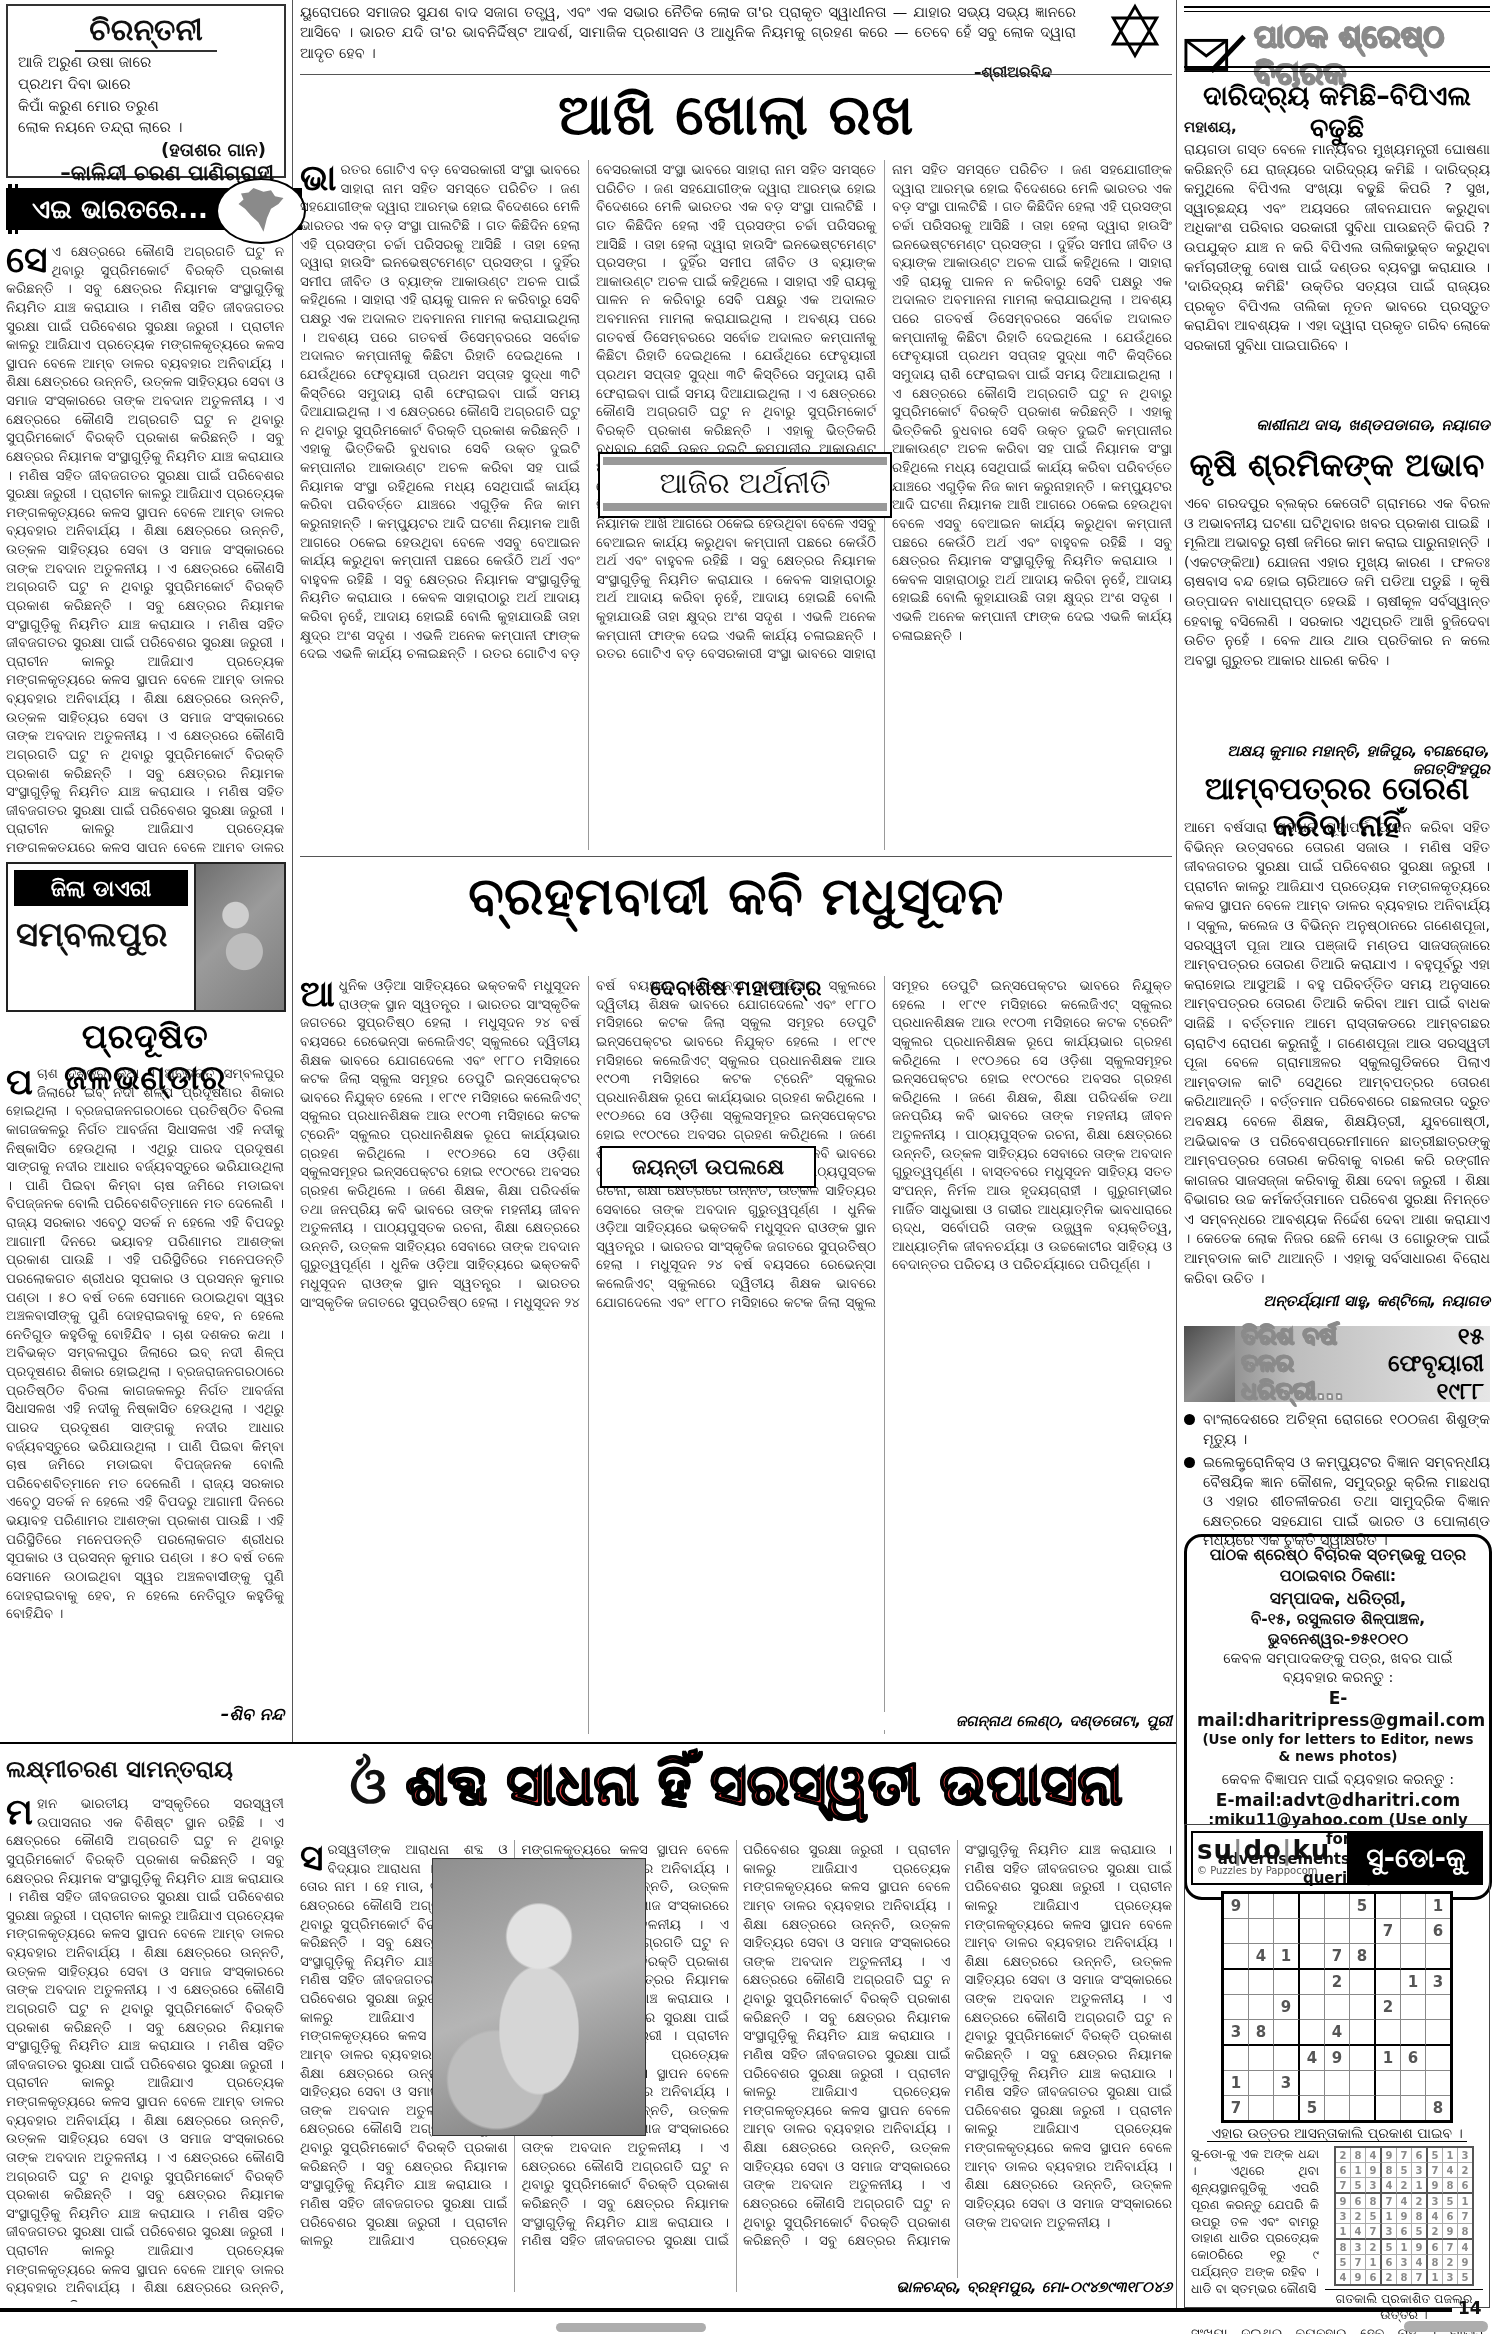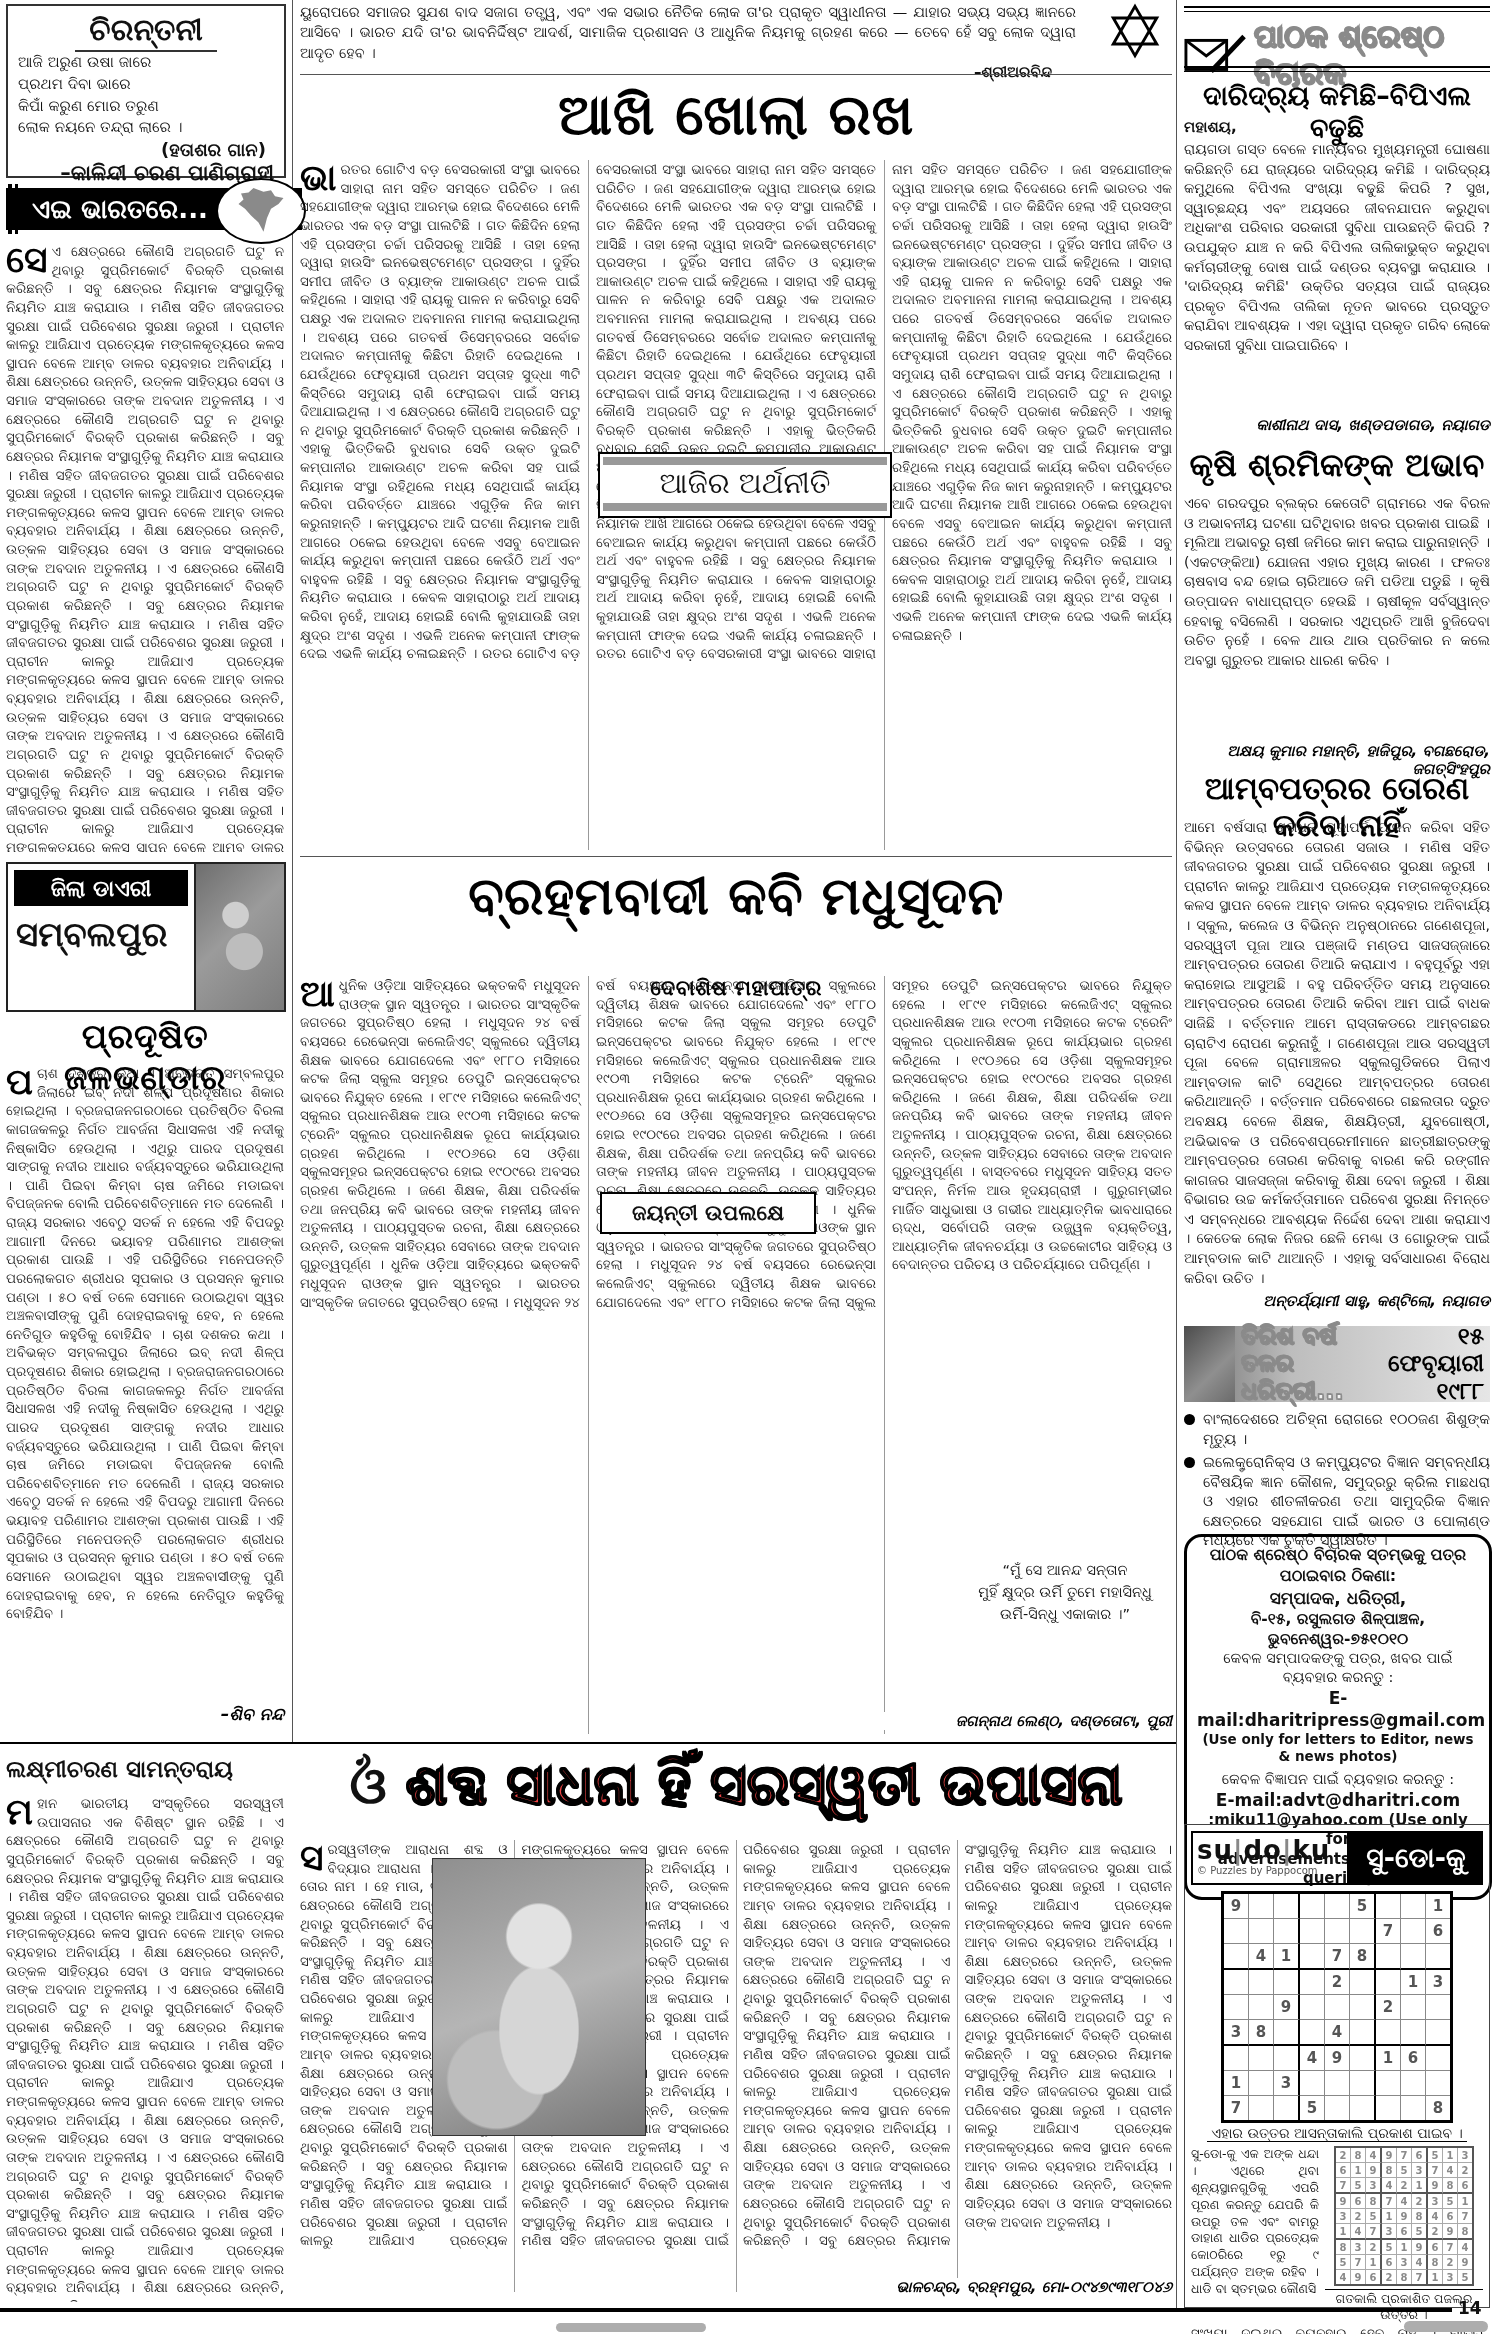--- a/index.html
+++ b/index.html
@@ -132,27 +132,22 @@
 
   <div class="rule-h" style="left:300px;top:856px;width:872px"></div>
   <div class="abs headline" style="left:300px;top:866px;width:872px;font-size:52px">ବ୍ରହ୍ମବାଦୀ କବି ମଧୁସୂଦନ</div>
   <div class="abs headline" style="left:300px;top:976px;width:872px;font-size:21px">ଦେବାଶିଷ ମହାପାତ୍ର</div>
 
   <div class="abs bodytext cols3" style="left:300px;top:976px;width:872px;height:758px">
     <span class="dc">ଆ</span><span>ଧୁନିକ ଓଡ଼ିଆ ସାହିତ୍ୟରେ ଭକ୍ତକବି ମଧୁସୂଦନ ରାଓଙ୍କ ସ୍ଥାନ ସ୍ୱତନ୍ତ୍ର । ଭାରତର ସାଂସ୍କୃତିକ ଜଗତରେ ସୁପ୍ରତିଷ୍ଠ ହେଲା । ମଧୁସୂଦନ ୨୪ ବର୍ଷ ବୟସରେ ରେଭେନ୍ସା କଲେଜିଏଟ୍ ସ୍କୁଲରେ ଦ୍ୱିତୀୟ ଶିକ୍ଷକ ଭାବରେ ଯୋଗଦେଲେ ଏବଂ ୧୮୮୦ ମସିହାରେ କଟକ ଜିଲା ସ୍କୁଲ ସମୂହର ଡେପୁଟି ଇନ୍‌ସପେକ୍ଟର ଭାବରେ ନିଯୁକ୍ତ ହେଲେ । ୧୮୯୧ ମସିହାରେ କଲେଜିଏଟ୍ ସ୍କୁଲର ପ୍ରଧାନଶିକ୍ଷକ ଆଉ ୧୯୦୩ ମସିହାରେ କଟକ ଟ୍ରେନିଂ ସ୍କୁଲର ପ୍ରଧାନଶିକ୍ଷକ ରୂପେ କାର୍ଯ୍ୟଭାର ଗ୍ରହଣ କରିଥିଲେ । ୧୯୦୬ରେ ସେ ଓଡ଼ିଶା ସ୍କୁଲସମୂହର ଇନ୍‌ସପେକ୍ଟର ହୋଇ ୧୯୦୯ରେ ଅବସର ଗ୍ରହଣ କରିଥିଲେ । ଜଣେ ଶିକ୍ଷକ, ଶିକ୍ଷା ପରିଦର୍ଶକ ତଥା ଜନପ୍ରିୟ କବି ଭାବରେ ତାଙ୍କ ମହନୀୟ ଜୀବନ ଅତୁଳନୀୟ । ପାଠ୍ୟପୁସ୍ତକ ରଚନା, ଶିକ୍ଷା କ୍ଷେତ୍ରରେ ଉନ୍ନତି, ଉତ୍କଳ ସାହିତ୍ୟର ସେବାରେ ତାଙ୍କ ଅବଦାନ ଗୁରୁତ୍ୱପୂର୍ଣ୍ଣ । ଧୁନିକ ଓଡ଼ିଆ ସାହିତ୍ୟରେ ଭକ୍ତକବି ମଧୁସୂଦନ ରାଓଙ୍କ ସ୍ଥାନ ସ୍ୱତନ୍ତ୍ର । ଭାରତର ସାଂସ୍କୃତିକ ଜଗତରେ ସୁପ୍ରତିଷ୍ଠ ହେଲା । ମଧୁସୂଦନ ୨୪ ବର୍ଷ ବୟସରେ ରେଭେନ୍ସା କଲେଜିଏଟ୍ ସ୍କୁଲରେ ଦ୍ୱିତୀୟ ଶିକ୍ଷକ ଭାବରେ ଯୋଗଦେଲେ ଏବଂ ୧୮୮୦ ମସିହାରେ କଟକ ଜିଲା ସ୍କୁଲ ସମୂହର ଡେପୁଟି ଇନ୍‌ସପେକ୍ଟର ଭାବରେ ନିଯୁକ୍ତ ହେଲେ । ୧୮୯୧ ମସିହାରେ କଲେଜିଏଟ୍ ସ୍କୁଲର ପ୍ରଧାନଶିକ୍ଷକ ଆଉ ୧୯୦୩ ମସିହାରେ କଟକ ଟ୍ରେନିଂ ସ୍କୁଲର ପ୍ରଧାନଶିକ୍ଷକ ରୂପେ କାର୍ଯ୍ୟଭାର ଗ୍ରହଣ କରିଥିଲେ । ୧୯୦୬ରେ ସେ ଓଡ଼ିଶା ସ୍କୁଲସମୂହର ଇନ୍‌ସପେକ୍ଟର ହୋଇ ୧୯୦୯ରେ ଅବସର ଗ୍ରହଣ କରିଥିଲେ । ଜଣେ ଶିକ୍ଷକ, ଶିକ୍ଷା ପରିଦର୍ଶକ ତଥା ଜନପ୍ରିୟ କବି ଭାବରେ ତାଙ୍କ ମହନୀୟ ଜୀବନ ଅତୁଳନୀୟ । ପାଠ୍ୟପୁସ୍ତକ ରଚନା, ଶିକ୍ଷା କ୍ଷେତ୍ରରେ ଉନ୍ନତି, ଉତ୍କଳ ସାହିତ୍ୟର ସେବାରେ ତାଙ୍କ ଅବଦାନ ଗୁରୁତ୍ୱପୂର୍ଣ୍ଣ । ଧୁନିକ ଓଡ଼ିଆ ସାହିତ୍ୟରେ ଭକ୍ତକବି ମଧୁସୂଦନ ରାଓଙ୍କ ସ୍ଥାନ ସ୍ୱତନ୍ତ୍ର । ଭାରତର ସାଂସ୍କୃତିକ ଜଗତରେ ସୁପ୍ରତିଷ୍ଠ ହେଲା । ମଧୁସୂଦନ ୨୪ ବର୍ଷ ବୟସରେ ରେଭେନ୍ସା କଲେଜିଏଟ୍ ସ୍କୁଲରେ ଦ୍ୱିତୀୟ ଶିକ୍ଷକ ଭାବରେ ଯୋଗଦେଲେ ଏବଂ ୧୮୮୦ ମସିହାରେ କଟକ ଜିଲା ସ୍କୁଲ ସମୂହର ଡେପୁଟି ଇନ୍‌ସପେକ୍ଟର ଭାବରେ ନିଯୁକ୍ତ ହେଲେ । ୧୮୯୧ ମସିହାରେ କଲେଜିଏଟ୍ ସ୍କୁଲର ପ୍ରଧାନଶିକ୍ଷକ ଆଉ ୧୯୦୩ ମସିହାରେ କଟକ ଟ୍ରେନିଂ ସ୍କୁଲର ପ୍ରଧାନଶିକ୍ଷକ ରୂପେ କାର୍ଯ୍ୟଭାର ଗ୍ରହଣ କରିଥିଲେ । ୧୯୦୬ରେ ସେ ଓଡ଼ିଶା ସ୍କୁଲସମୂହର ଇନ୍‌ସପେକ୍ଟର ହୋଇ ୧୯୦୯ରେ ଅବସର ଗ୍ରହଣ କରିଥିଲେ । ଜଣେ ଶିକ୍ଷକ, ଶିକ୍ଷା ପରିଦର୍ଶକ ତଥା ଜନପ୍ରିୟ କବି ଭାବରେ ତାଙ୍କ ମହନୀୟ ଜୀବନ ଅତୁଳନୀୟ । ପାଠ୍ୟପୁସ୍ତକ ରଚନା, ଶିକ୍ଷା କ୍ଷେତ୍ରରେ ଉନ୍ନତି, ଉତ୍କଳ ସାହିତ୍ୟର ସେବାରେ ତାଙ୍କ ଅବଦାନ ଗୁରୁତ୍ୱପୂର୍ଣ୍ଣ ।</span>
     <span>ବାସ୍ତବରେ ମଧୁସୂଦନ ସାହିତ୍ୟ ସତତ ସଂପନ୍ନ, ନିର୍ମଳ ଆଉ ହୃଦୟଗ୍ରାହୀ । ଗୁରୁଗମ୍ଭୀର ମାର୍ଜିତ ସାଧୁଭାଷା ଓ ଗଭୀର ଆଧ୍ୟାତ୍ମିକ ଭାବଧାରାରେ ଋଦ୍ଧ, ସର୍ବୋପରି ତାଙ୍କ ଉଜ୍ଜ୍ୱଳ ବ୍ୟକ୍ତିତ୍ୱ, ଆଧ୍ୟାତ୍ମିକ ଜୀବନଚର୍ଯ୍ୟା ଓ ଉଚ୍ଚକୋଟୀର ସାହିତ୍ୟ ଓ ବେଦାନ୍ତର ପରିଚୟ ଓ ପରିଚର୍ଯ୍ୟାରେ ପରିପୂର୍ଣ୍ଣ ।</span>
   </div>
 
-  <div class="abs" style="left:600px;top:1192px;width:212px;height:38px;background:#fff;border:2px solid #000;display:flex;align-items:center;justify-content:center;font-size:21px;font-weight:bold">ଜୟନ୍ତୀ ଉପଲକ୍ଷେ</div>
-
-  <div class="abs" style="left:958px;top:1556px;width:214px;background:#fff;text-align:center;font-size:14.5px;line-height:1.5;padding:4px 0">
-    <div>“ମୁଁ ସେ ଆନନ୍ଦ ସନ୍ତାନ</div>
-    <div>ମୁହିଁ କ୍ଷୁଦ୍ର ଉର୍ମି  ତୁମେ ମହାସିନ୍ଧୁ</div>
-    <div>ଉର୍ମି-ସିନ୍ଧୁ ଏକାକାର ।”</div>
-  </div>
+  <div class="abs" style="left:600px;top:1146px;width:212px;height:38px;background:#fff;border:2px solid #000;display:flex;align-items:center;justify-content:center;font-size:21px;font-weight:bold">ଜୟନ୍ତୀ ଉପଲକ୍ଷେ</div>
+
   <div class="abs sig" style="left:872px;top:1712px;width:300px;background:#fff">ଜଗନ୍ନାଥ ଲେଣ୍ଠ, ଦଣ୍ଡତୋଟା, ପୁରୀ</div>
 
   <div class="abs" style="left:300px;top:1752px;width:872px;text-align:center">
     <span style="font-size:54px;font-weight:bold;vertical-align:middle;margin-right:14px">ଓଁ</span>
     <span class="outline-txt" style="font-size:56px;font-weight:bold;vertical-align:middle">ଶବ୍ଦ ସାଧନା ହିଁ ସରସ୍ୱତୀ ଉପାସନା</span>
   </div>
 
   <div class="abs bodytext cols4" style="left:300px;top:1840px;width:872px;height:452px">
     <span class="dc">ସ</span><span>ରସ୍ୱତୀଙ୍କ ଆରାଧନା ଶବ୍ଦ ଓ ବିଦ୍ୟାର ଆରାଧନା । ଡାକେ ପ୍ରଭୁ ତୋର ନାମ । ହେ ମାତା, ବୀଣାପାଣି ।</span>
     <span>ଏ କ୍ଷେତ୍ରରେ କୌଣସି ଅଗ୍ରଗତି ଘଟୁ ନ ଥିବାରୁ ସୁପ୍ରିମକୋର୍ଟ ବିରକ୍ତି ପ୍ରକାଶ କରିଛନ୍ତି । ସବୁ କ୍ଷେତ୍ରର ନିୟାମକ ସଂସ୍ଥାଗୁଡ଼ିକୁ ନିୟମିତ ଯାଞ୍ଚ କରାଯାଉ । ମଣିଷ ସହିତ ଜୀବଜଗତର ସୁରକ୍ଷା ପାଇଁ ପରିବେଶର ସୁରକ୍ଷା ଜରୁରୀ । ପ୍ରାଚୀନ କାଳରୁ ଆଜିଯାଏ ପ୍ରତ୍ୟେକ ମଙ୍ଗଳକୃତ୍ୟରେ କଳସ ସ୍ଥାପନ ବେଳେ ଆମ୍ବ ଡାଳର ବ୍ୟବହାର ଅନିବାର୍ଯ୍ୟ । ଶିକ୍ଷା କ୍ଷେତ୍ରରେ ଉନ୍ନତି, ଉତ୍କଳ ସାହିତ୍ୟର ସେବା ଓ ସମାଜ ସଂସ୍କାରରେ ତାଙ୍କ ଅବଦାନ ଅତୁଳନୀୟ । ଏ କ୍ଷେତ୍ରରେ କୌଣସି ଅଗ୍ରଗତି ଘଟୁ ନ ଥିବାରୁ ସୁପ୍ରିମକୋର୍ଟ ବିରକ୍ତି ପ୍ରକାଶ କରିଛନ୍ତି । ସବୁ କ୍ଷେତ୍ରର ନିୟାମକ ସଂସ୍ଥାଗୁଡ଼ିକୁ ନିୟମିତ ଯାଞ୍ଚ କରାଯାଉ । ମଣିଷ ସହିତ ଜୀବଜଗତର ସୁରକ୍ଷା ପାଇଁ ପରିବେଶର ସୁରକ୍ଷା ଜରୁରୀ । ପ୍ରାଚୀନ କାଳରୁ ଆଜିଯାଏ ପ୍ରତ୍ୟେକ ମଙ୍ଗଳକୃତ୍ୟରେ କଳସ ସ୍ଥାପନ ବେଳେ ଆମ୍ବ ଡାଳର ବ୍ୟବହାର ଅନିବାର୍ଯ୍ୟ । ଶିକ୍ଷା କ୍ଷେତ୍ରରେ ଉନ୍ନତି, ଉତ୍କଳ ସାହିତ୍ୟର ସେବା ଓ ସମାଜ ସଂସ୍କାରରେ ତାଙ୍କ ଅବଦାନ ଅତୁଳନୀୟ । ଏ କ୍ଷେତ୍ରରେ କୌଣସି ଅଗ୍ରଗତି ଘଟୁ ନ ଥିବାରୁ ସୁପ୍ରିମକୋର୍ଟ ବିରକ୍ତି ପ୍ରକାଶ କରିଛନ୍ତି । ସବୁ କ୍ଷେତ୍ରର ନିୟାମକ ସଂସ୍ଥାଗୁଡ଼ିକୁ ନିୟମିତ ଯାଞ୍ଚ କରାଯାଉ । ମଣିଷ ସହିତ ଜୀବଜଗତର ସୁରକ୍ଷା ପାଇଁ ପରିବେଶର ସୁରକ୍ଷା ଜରୁରୀ । ପ୍ରାଚୀନ କାଳରୁ ଆଜିଯାଏ ପ୍ରତ୍ୟେକ ମଙ୍ଗଳକୃତ୍ୟରେ କଳସ ସ୍ଥାପନ ବେଳେ ଆମ୍ବ ଡାଳର ବ୍ୟବହାର ଅନିବାର୍ଯ୍ୟ । ଶିକ୍ଷା କ୍ଷେତ୍ରରେ ଉନ୍ନତି, ଉତ୍କଳ ସାହିତ୍ୟର ସେବା ଓ ସମାଜ ସଂସ୍କାରରେ ତାଙ୍କ ଅବଦାନ ଅତୁଳନୀୟ । ଏ କ୍ଷେତ୍ରରେ କୌଣସି ଅଗ୍ରଗତି ଘଟୁ ନ ଥିବାରୁ ସୁପ୍ରିମକୋର୍ଟ ବିରକ୍ତି ପ୍ରକାଶ କରିଛନ୍ତି । ସବୁ କ୍ଷେତ୍ରର ନିୟାମକ ସଂସ୍ଥାଗୁଡ଼ିକୁ ନିୟମିତ ଯାଞ୍ଚ କରାଯାଉ । ମଣିଷ ସହିତ ଜୀବଜଗତର ସୁରକ୍ଷା ପାଇଁ ପରିବେଶର ସୁରକ୍ଷା ଜରୁରୀ । ପ୍ରାଚୀନ କାଳରୁ ଆଜିଯାଏ ପ୍ରତ୍ୟେକ ମଙ୍ଗଳକୃତ୍ୟରେ କଳସ ସ୍ଥାପନ ବେଳେ ଆମ୍ବ ଡାଳର ବ୍ୟବହାର ଅନିବାର୍ଯ୍ୟ । ଶିକ୍ଷା କ୍ଷେତ୍ରରେ ଉନ୍ନତି, ଉତ୍କଳ ସାହିତ୍ୟର ସେବା ଓ ସମାଜ ସଂସ୍କାରରେ ତାଙ୍କ ଅବଦାନ ଅତୁଳନୀୟ । ଏ କ୍ଷେତ୍ରରେ କୌଣସି ଅଗ୍ରଗତି ଘଟୁ ନ ଥିବାରୁ ସୁପ୍ରିମକୋର୍ଟ ବିରକ୍ତି ପ୍ରକାଶ କରିଛନ୍ତି । ସବୁ କ୍ଷେତ୍ରର ନିୟାମକ ସଂସ୍ଥାଗୁଡ଼ିକୁ ନିୟମିତ ଯାଞ୍ଚ କରାଯାଉ । ମଣିଷ ସହିତ ଜୀବଜଗତର ସୁରକ୍ଷା ପାଇଁ ପରିବେଶର ସୁରକ୍ଷା ଜରୁରୀ । ପ୍ରାଚୀନ କାଳରୁ ଆଜିଯାଏ ପ୍ରତ୍ୟେକ ମଙ୍ଗଳକୃତ୍ୟରେ କଳସ ସ୍ଥାପନ ବେଳେ ଆମ୍ବ ଡାଳର ବ୍ୟବହାର ଅନିବାର୍ଯ୍ୟ । ଶିକ୍ଷା କ୍ଷେତ୍ରରେ ଉନ୍ନତି, ଉତ୍କଳ ସାହିତ୍ୟର ସେବା ଓ ସମାଜ ସଂସ୍କାରରେ ତାଙ୍କ ଅବଦାନ ଅତୁଳନୀୟ । ଏ କ୍ଷେତ୍ରରେ କୌଣସି ଅଗ୍ରଗତି ଘଟୁ ନ ଥିବାରୁ ସୁପ୍ରିମକୋର୍ଟ ବିରକ୍ତି ପ୍ରକାଶ କରିଛନ୍ତି । ସବୁ କ୍ଷେତ୍ରର ନିୟାମକ ସଂସ୍ଥାଗୁଡ଼ିକୁ ନିୟମିତ ଯାଞ୍ଚ କରାଯାଉ । ମଣିଷ ସହିତ ଜୀବଜଗତର ସୁରକ୍ଷା ପାଇଁ ପରିବେଶର ସୁରକ୍ଷା ଜରୁରୀ । ପ୍ରାଚୀନ କାଳରୁ ଆଜିଯାଏ ପ୍ରତ୍ୟେକ ମଙ୍ଗଳକୃତ୍ୟରେ କଳସ ସ୍ଥାପନ ବେଳେ ଆମ୍ବ ଡାଳର ବ୍ୟବହାର ଅନିବାର୍ଯ୍ୟ । ଶିକ୍ଷା କ୍ଷେତ୍ରରେ ଉନ୍ନତି, ଉତ୍କଳ ସାହିତ୍ୟର ସେବା ଓ ସମାଜ ସଂସ୍କାରରେ ତାଙ୍କ ଅବଦାନ ଅତୁଳନୀୟ । ଏ କ୍ଷେତ୍ରରେ କୌଣସି ଅଗ୍ରଗତି ଘଟୁ ନ ଥିବାରୁ ସୁପ୍ରିମକୋର୍ଟ ବିରକ୍ତି ପ୍ରକାଶ କରିଛନ୍ତି । ସବୁ କ୍ଷେତ୍ରର ନିୟାମକ ସଂସ୍ଥାଗୁଡ଼ିକୁ ନିୟମିତ ଯାଞ୍ଚ କରାଯାଉ । ମଣିଷ ସହିତ ଜୀବଜଗତର ସୁରକ୍ଷା ପାଇଁ ପରିବେଶର ସୁରକ୍ଷା ଜରୁରୀ । ପ୍ରାଚୀନ କାଳରୁ ଆଜିଯାଏ ପ୍ରତ୍ୟେକ ମଙ୍ଗଳକୃତ୍ୟରେ କଳସ ସ୍ଥାପନ ବେଳେ ଆମ୍ବ ଡାଳର ବ୍ୟବହାର ଅନିବାର୍ଯ୍ୟ । ଶିକ୍ଷା କ୍ଷେତ୍ରରେ ଉନ୍ନତି, ଉତ୍କଳ ସାହିତ୍ୟର ସେବା ଓ ସମାଜ ସଂସ୍କାରରେ ତାଙ୍କ ଅବଦାନ ଅତୁଳନୀୟ ।</span>

